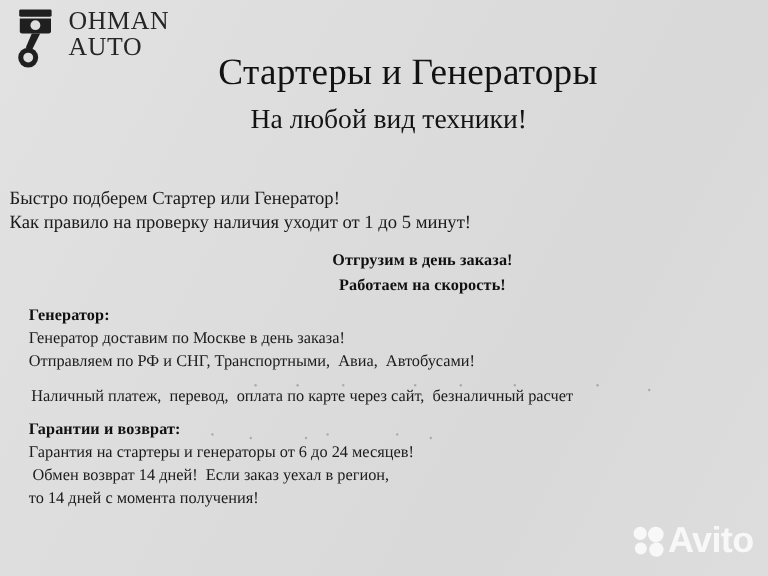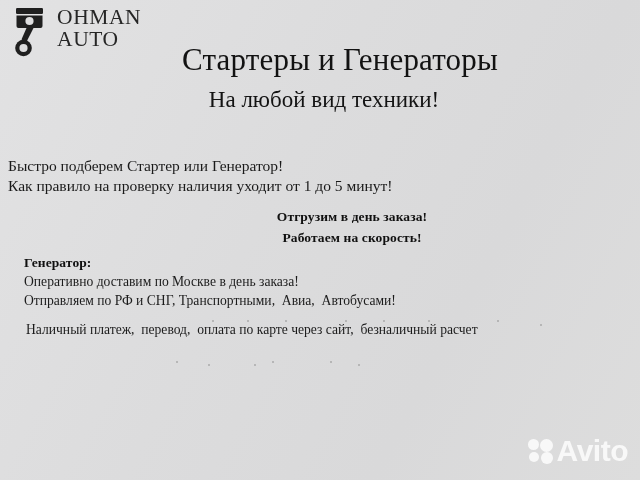--- a/index.html
+++ b/index.html
@@ -210,28 +210,34 @@
 
   <div class="center-bold">
     <div>Отгрузим в день заказа!</div>
     <div>Работаем на скорость!</div>
   </div>
 
   <div class="sections">
 
     <div class="sec delivery">
       <div class="sec-title">Генератор:</div>
-      <div class="sec-line">Оперативно доставим по Москве в день заказа!</div>
+      <div class="sec-line">Генератор доставим по Москве в день заказа!</div>
       <div class="sec-line">Отправляем по РФ и СНГ, Транспортными,  Авиа,  Автобусами!</div>
     </div>
 
     <div class="sec pay">
       <div class="sec-line">Наличный платеж,  перевод,  оплата по карте через сайт,  безналичный расчет</div>
     </div>
 
+    <div class="sec warranty">
+      <div class="sec-title">Гарантии и возврат:</div>
+      <div class="sec-line">Гарантия на стартеры и генераторы от 6 до 24 месяцев!</div>
+      <div class="sec-line indent">Обмен возврат 14 дней!  Если заказ уехал в регион,</div>
+      <div class="sec-line">то 14 дней с момента получения!</div>
+    </div>
 
   </div>
 
   <span class="speck" style="left:212px; top:320px;"></span>
   <span class="speck" style="left:247px; top:320px;"></span>
   <span class="speck" style="left:285px; top:320px;"></span>
   <span class="speck" style="left:345px; top:320px;"></span>
   <span class="speck" style="left:383px; top:320px;"></span>
   <span class="speck" style="left:428px; top:320px;"></span>
   <span class="speck" style="left:497px; top:320px;"></span>

